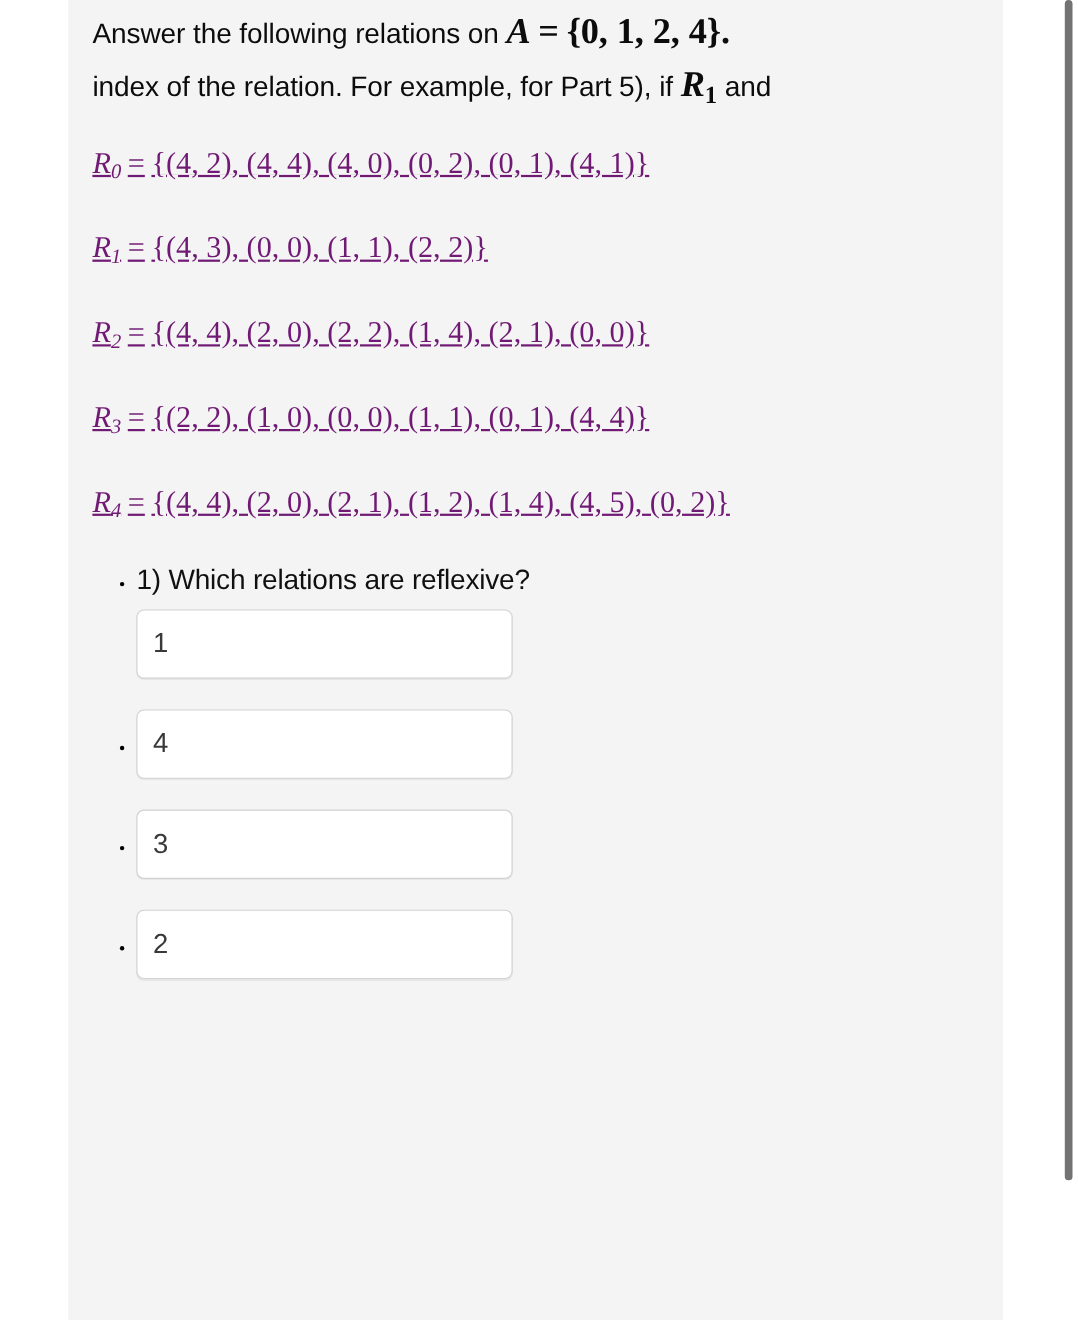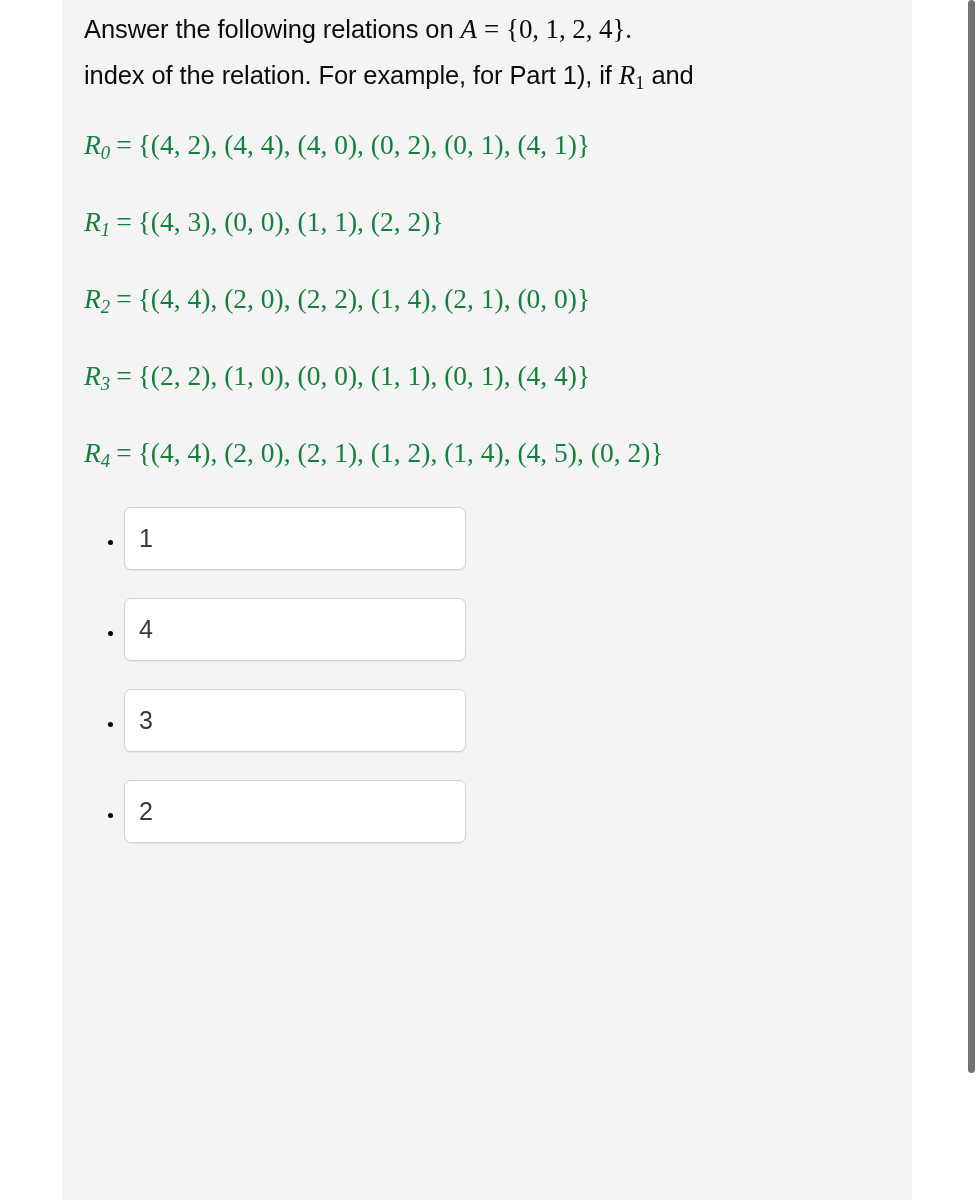--- a/index.html
+++ b/index.html
@@ -37,21 +37,22 @@
     color: #0c0c0c;
     letter-spacing: -0.1px;
     white-space: nowrap;
   }
   #intro .ln { display: block; }
 
   
   .math {
     font-family: "Liberation Serif", "DejaVu Serif", serif;
     font-style: italic;
-    font-size: 27px;
+    font-size: 33px;
+    font-weight: bold;
   }
   .math .op,
   .math .num,
   .math .punct,
   .math .brace {
     font-style: normal;
   }
   .sub {
     font-style: italic;
     font-size: 0.68em;
@@ -62,24 +63,25 @@
 
   
   #relations {
     margin: 0;
     padding: 0;
     list-style: none;
   }
   .relation-row {
     font-family: "Liberation Serif", "DejaVu Serif", serif;
     font-size: 27.5px;
-    color: #15803d;
+    color: #701a75;
     height: 77px;
     line-height: 77px;
     white-space: nowrap;
+    text-decoration: underline;
   }
   .relation-row .rname {
     font-style: italic;
   }
   .relation-row .eq {
     font-style: normal;
     padding: 0 6px;
   }
   .relation-row .rset {
     font-style: normal;
@@ -144,21 +146,21 @@
     background: #ffffff;
   }
 </style>
 </head>
 <body>
 
 <div id="content-panel">
 
   <p id="intro">
     <span class="ln"><span>Answer the following relations on </span><span class="math"><span>A</span><span class="op" style="padding:0 7px">=</span><span class="num">{0, 1, 2, 4}.</span></span></span>
-    <span class="ln"><span>index of the relation. For example, for Part 1), if </span><span class="math"><span>R</span><span class="sub upright">1</span></span><span> and</span></span>
+    <span class="ln"><span>index of the relation. For example, for Part 5), if </span><span class="math"><span>R</span><span class="sub upright">1</span></span><span> and</span></span>
   </p>
 
   <ul id="relations">
     <li class="relation-row">
       <span class="rname">R</span><span class="sub">0</span><span class="eq">=</span><span class="rset">{(4, 2), (4, 4), (4, 0), (0, 2), (0, 1), (4, 1)}</span>
     </li>
     <li class="relation-row">
       <span class="rname">R</span><span class="sub">1</span><span class="eq">=</span><span class="rset">{(4, 3), (0, 0), (1, 1), (2, 2)}</span>
     </li>
     <li class="relation-row">
@@ -167,20 +169,21 @@
     <li class="relation-row">
       <span class="rname">R</span><span class="sub">3</span><span class="eq">=</span><span class="rset">{(2, 2), (1, 0), (0, 0), (1, 1), (0, 1), (4, 4)}</span>
     </li>
     <li class="relation-row">
       <span class="rname">R</span><span class="sub">4</span><span class="eq">=</span><span class="rset">{(4, 4), (2, 0), (2, 1), (1, 2), (1, 4), (4, 5), (0, 2)}</span>
     </li>
   </ul>
 
   <ul id="q-list">
     <li class="question-block">
+      <div class="question-label">1) Which relations are reflexive?</div>
       <input class="answer-input" type="text" value="1" style="">
     </li>
     <li class="question-block">
       <input class="answer-input" type="text" value="4" style="">
     </li>
     <li class="question-block">
       <input class="answer-input" type="text" value="3" style="">
     </li>
     <li class="question-block">
       <input class="answer-input" type="text" value="2" style="">

